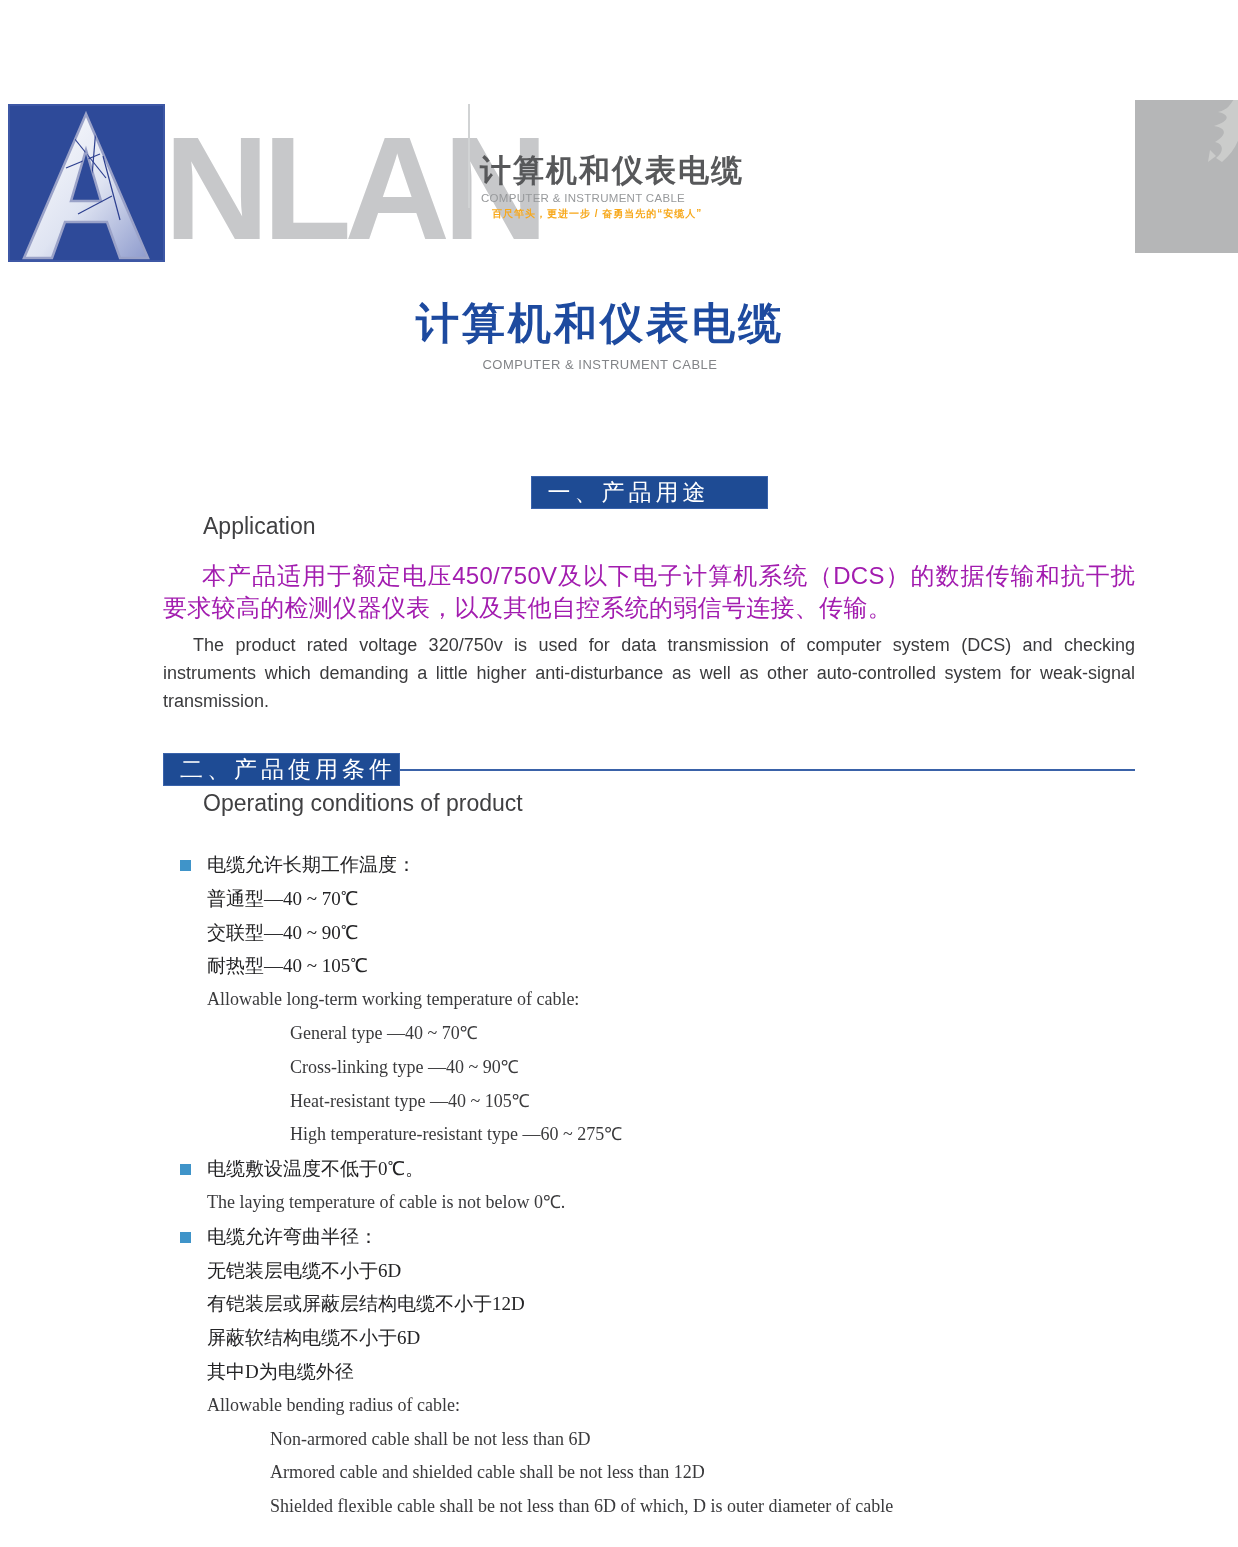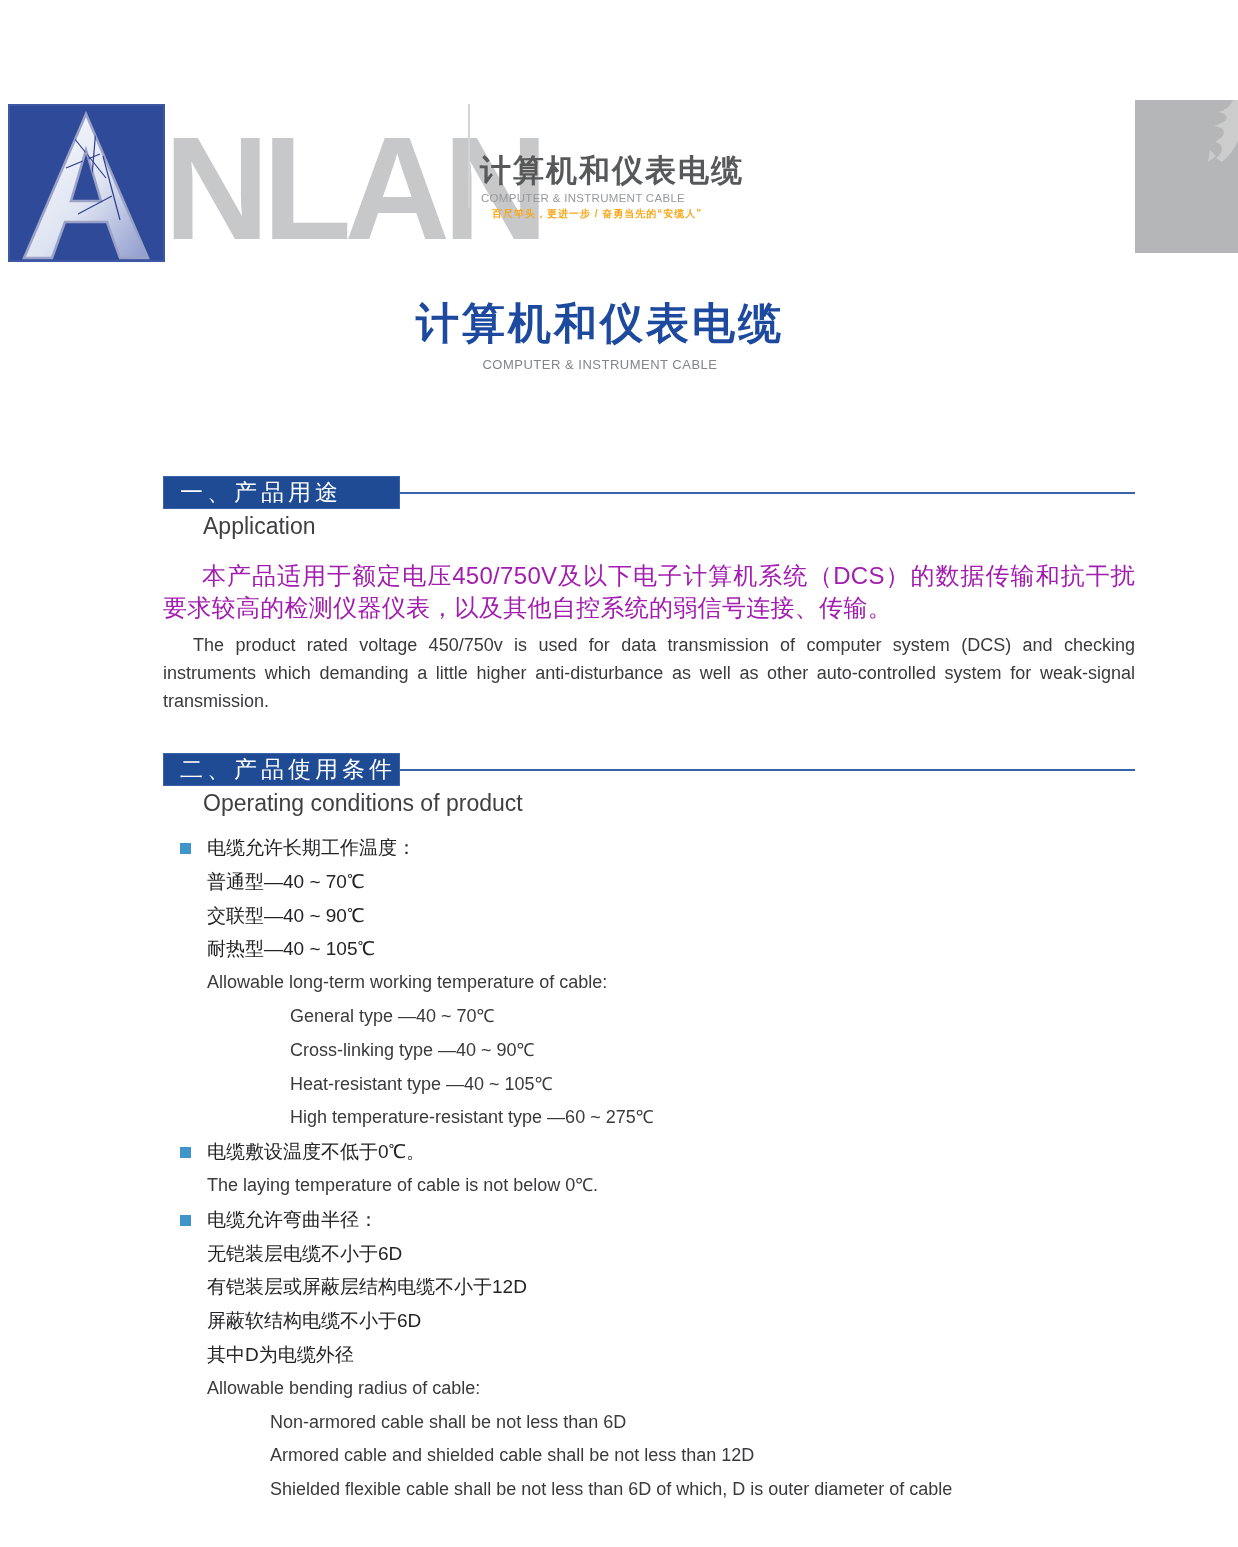--- a/index.html
+++ b/index.html
@@ -28,42 +28,42 @@
 
   
   .main-title-area { text-align:center; padding-right:38px; margin-top:45px; }
   .main-title-cn { font-size:43px; line-height:50px; font-weight:bold; color:#1d4a9f; letter-spacing:3px; }
   .main-title-en { margin-top:9px; font-size:13px; line-height:16px; color:#828487; letter-spacing:0.5px; }
 
   
   .content { margin:0 103px 0 163px; }
 
   .section-bar { display:flex; align-items:center; height:33px; }
-  .section-bar.first { margin-top:103px; }
+  .section-bar.first { margin-top:103px;flex-direction:column; }
   .section-bar.second { margin-top:38px; }
   .bar-box {
     width:237px; height:33px; box-sizing:border-box; background:#1e4b94;
     color:#ffffff; font-size:23px; letter-spacing:4px;
     display:flex; align-items:center; padding-left:17px;
     box-shadow:inset 0 0 0 1px #3a63ab;
   }
   .bar-line { flex:1; height:2px; background:#3a62a8; }
 
   .sec-sub { margin-top:4px; padding-left:40px; font-size:23px; line-height:26px; color:#404042; }
 
   .para-cn {
     margin-top:21px; width:972px; font-size:24px; line-height:32px;
     color:#a21caf; text-indent:39px; text-align:justify; letter-spacing:0.3px;
   }
   .para-en {
     margin-top:7px; width:972px; font-size:18px; line-height:28px;
     color:#3a3a3c; text-indent:30px; text-align:justify;
   }
 
-  .cond-list { margin-top:15px; }
+  .cond-list { margin-top:32px;font-family:Liberation Serif, serif; }
   .cond-line { position:relative; line-height:33.8px; font-size:19px; color:#232325; padding-left:44px; }
   .cond-line.en { font-size:18px; color:#3a3a3c; }
   .cond-line.indent-1 { padding-left:107px; }
   .cond-line.indent-2 { padding-left:127px; }
   .bullet-square {
     position:absolute; left:17px; top:50%; margin-top:-5px;
     width:11px; height:11px; background:#3f94c9;
   }
 </style>
 </head>
@@ -119,21 +119,21 @@
 
   <div class="content">
 
     <div class="section-bar first">
       <div class="bar-box">一、产品用途</div>
       <div class="bar-line"></div>
     </div>
     <div class="sec-sub">Application</div>
 
     <div class="para-cn">本产品适用于额定电压450/750V及以下电子计算机系统（DCS）的数据传输和抗干扰要求较高的检测仪器仪表，以及其他自控系统的弱信号连接、传输。</div>
-    <div class="para-en">The product rated voltage 450/750v is used for data transmission of computer system (DCS) and checking instruments which demanding a little higher anti-disturbance as well as other auto-controlled system for weak-signal transmission.</div>
+    <div class="para-en">The product rated voltage 320/750v is used for data transmission of computer system (DCS) and checking instruments which demanding a little higher anti-disturbance as well as other auto-controlled system for weak-signal transmission.</div>
 
     <div class="section-bar second">
       <div class="bar-box">二、产品使用条件</div>
       <div class="bar-line"></div>
     </div>
     <div class="sec-sub">Operating conditions of product</div>
 
     <div class="cond-list">
       <div class="cond-line">
         <span class="bullet-square"></span>

